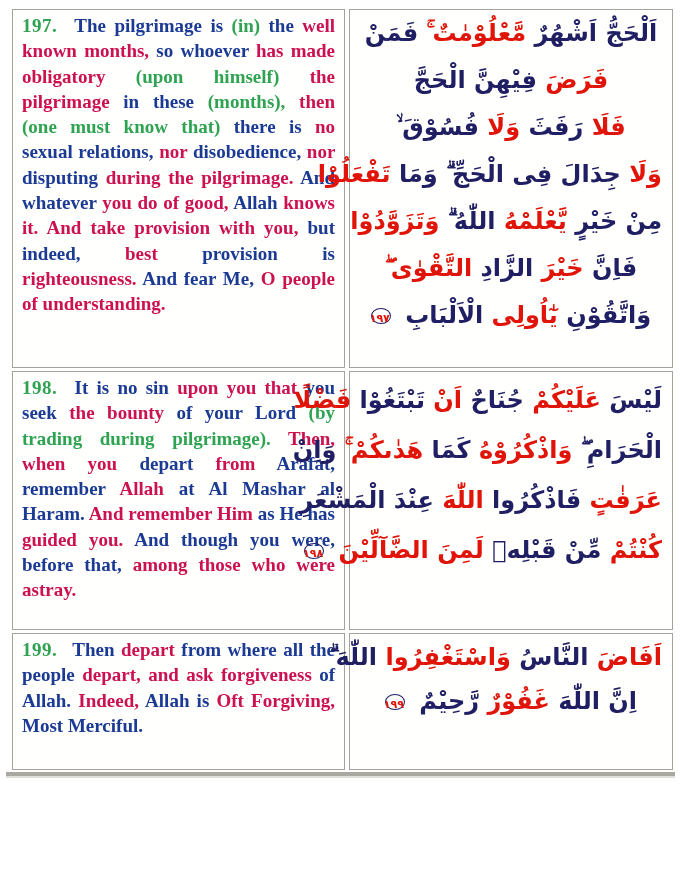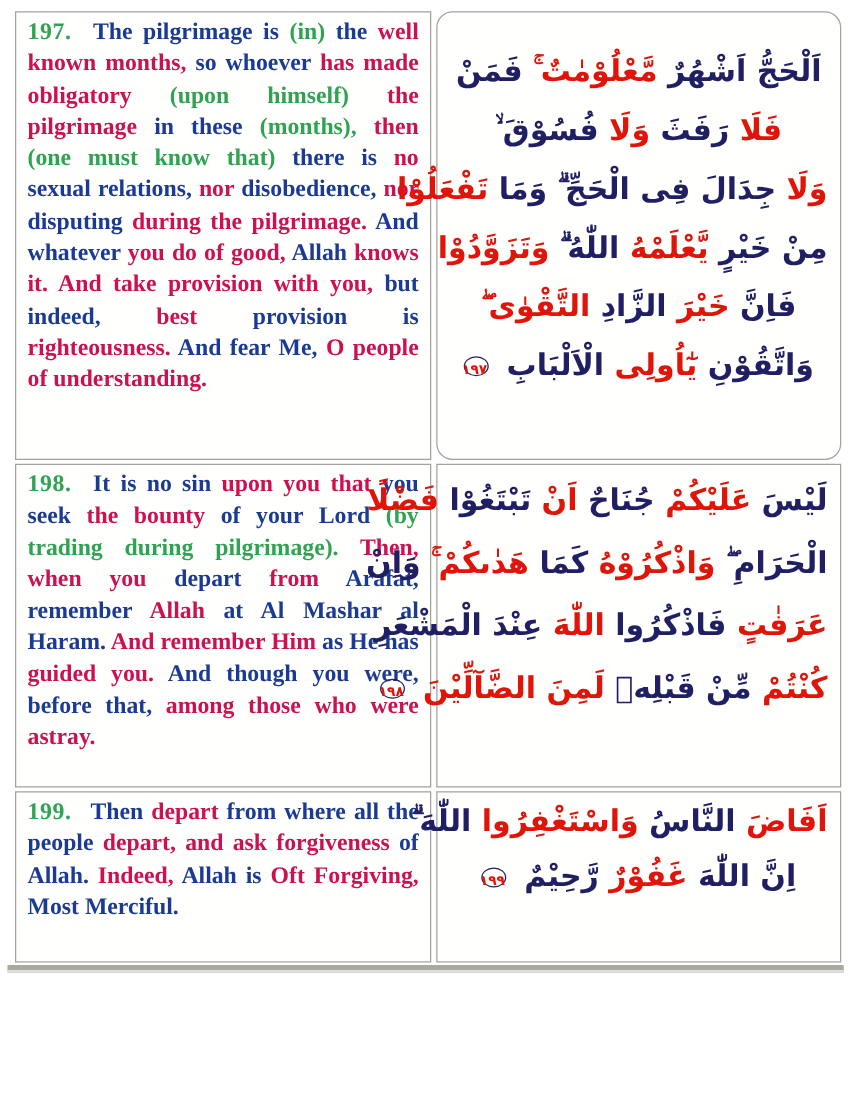--- a/index.html
+++ b/index.html
@@ -38,21 +38,21 @@
     direction:rtl;
     text-align:center;
     font-family:"DejaVu Sans", sans-serif;
     font-weight:bold;
     color:var(--ar-dark);
     font-size:24px;
     padding:2px 10px;
   }
   .ar-line{white-space:nowrap;}
   .ar-r0 .ar-line{line-height:47px;}
-  .ar-r0{padding-top:24px;border-radius:13px;}
+  .ar-r0{padding-top:0;}
   .ar-r1 .ar-line{line-height:50px;}
   .ar-r1{padding-top:3px;}
   .ar-r2 .ar-line{line-height:44px;}
   .ar-r2{padding-top:1px;}
   .c-b{color:var(--blue);}
   .c-r{color:var(--red);}
   .c-g{color:var(--green);}
   .a-d{color:var(--ar-dark);}
   .a-r{color:var(--ar-red);}
   .verse-num-en{letter-spacing:.5px; margin-right:9px;}
@@ -75,20 +75,21 @@
 </style>
 </head>
 <body>
 
 <div class="quran-table">
   <div class="cell en-cell">
       <p><span class="c-g verse-num-en">197.</span><span class="c-b"> The pilgrimage is </span><span class="c-g">(in)</span><span class="c-b"> the </span><span class="c-r">well known months,</span><span class="c-b"> so whoever </span><span class="c-r">has made obligatory </span><span class="c-g">(upon himself)</span><span class="c-r"> the pilgrimage </span><span class="c-b">in these </span><span class="c-g">(months),</span><span class="c-r"> then </span><span class="c-g">(one must know that)</span><span class="c-b"> there is </span><span class="c-r">no</span><span class="c-b"> sexual relations, </span><span class="c-r">nor</span><span class="c-b"> disobedience, </span><span class="c-r">nor</span><span class="c-b"> disputing </span><span class="c-r">during the pilgrimage.</span><span class="c-b"> And whatever </span><span class="c-r">you do of good,</span><span class="c-b"> Allah </span><span class="c-r">knows it. And take provision with you,</span><span class="c-b"> but indeed, </span><span class="c-r">best </span><span class="c-b">provision is </span><span class="c-r">righteousness.</span><span class="c-b"> And fear Me, </span><span class="c-r">O people of understanding.</span></p>
     </div>
   <div class="cell ar-cell ar-r0">
       <div class="ar-line"><span class="a-d">اَلْحَجُّ اَشْهُرٌ</span> <span class="a-r">مَّعْلُوْمٰتٌ ۚ</span> <span class="a-d">فَمَنْ</span></div>
+      <div class="ar-line"><span class="a-r">فَرَضَ</span> <span class="a-d">فِيْهِنَّ الْحَجَّ</span></div>
       <div class="ar-line"><span class="a-r">فَلَا</span> <span class="a-d">رَفَثَ</span> <span class="a-r">وَلَا</span> <span class="a-d">فُسُوْقَ ۙ</span></div>
       <div class="ar-line"><span class="a-r">وَلَا</span> <span class="a-d">جِدَالَ فِى الْحَجِّ ۗ وَمَا</span> <span class="a-r">تَفْعَلُوْا</span></div>
       <div class="ar-line"><span class="a-d">مِنْ خَيْرٍ</span> <span class="a-r">يَّعْلَمْهُ</span> <span class="a-d">اللّٰهُ ۗ</span> <span class="a-r">وَتَزَوَّدُوْا</span></div>
       <div class="ar-line"><span class="a-d">فَاِنَّ</span> <span class="a-r">خَيْرَ</span> <span class="a-d">الزَّادِ</span> <span class="a-r">التَّقْوٰى ۖ</span></div>
       <div class="ar-line"><span class="a-d">وَاتَّقُوْنِ</span> <span class="a-r">يٰٓاُولِى</span> <span class="a-d">الْاَلْبَابِ</span> <span class="verse-marker">١٩٧</span></div>
     </div>
 
   <div class="cell en-cell">
       <p><span class="c-g verse-num-en">198.</span><span class="c-b"> It is no sin </span><span class="c-r">upon you that</span><span class="c-b"> you seek </span><span class="c-r">the bounty</span><span class="c-b"> of your Lord </span><span class="c-g">(by trading during pilgrimage).</span><span class="c-r"> Then, when you </span><span class="c-b">depart </span><span class="c-r">from</span><span class="c-b"> Arafat, remember </span><span class="c-r">Allah</span><span class="c-b"> at Al Mashar al Haram. </span><span class="c-r">And remember Him</span><span class="c-b"> as He has </span><span class="c-r">guided you.</span><span class="c-b"> And though you were, before that, </span><span class="c-r">among those who were astray.</span></p>
     </div>

